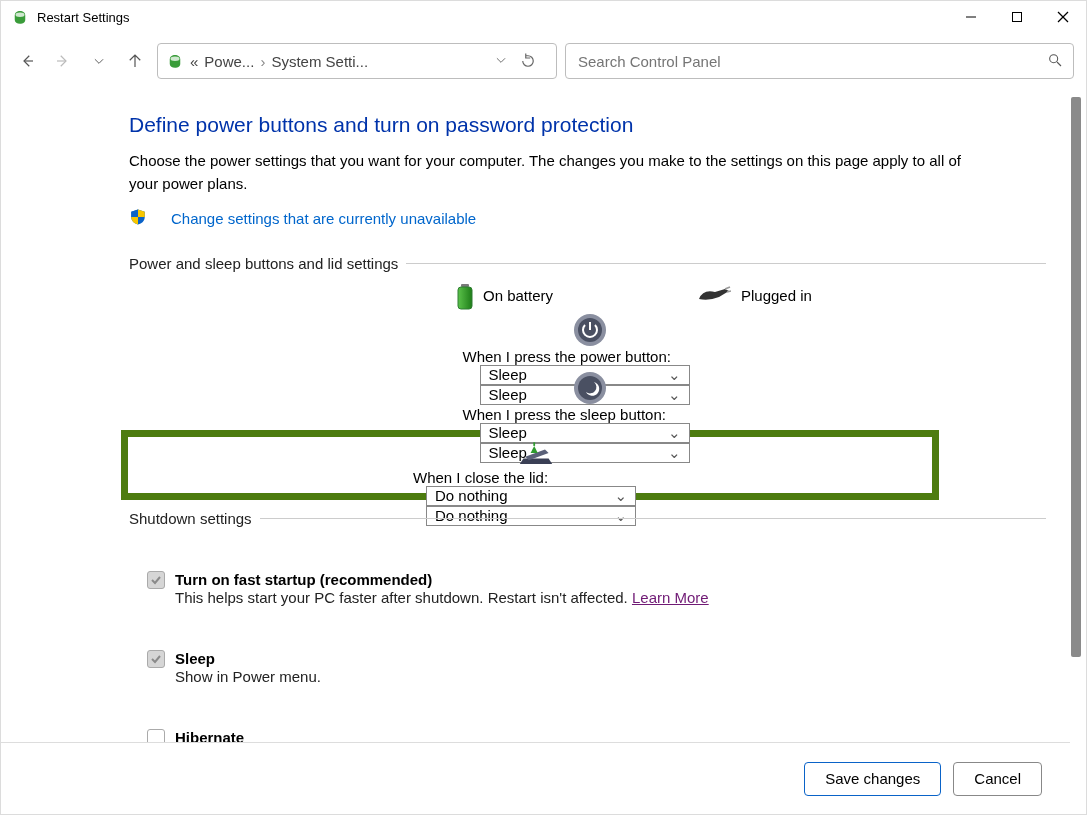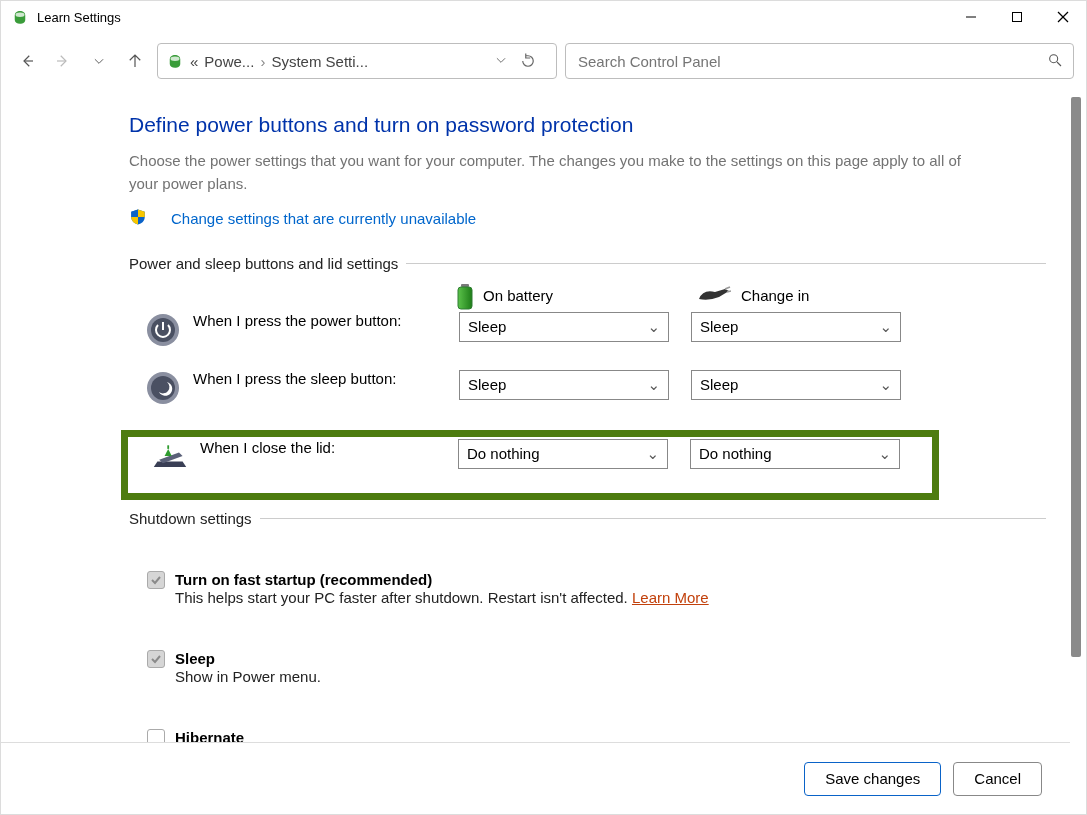--- a/index.html
+++ b/index.html
@@ -25,73 +25,73 @@
   .search-input { flex:1; border:none; outline:none; font-size:15px; color:#666; background:transparent; }
   .search-icon { color:#666; }
 
   
   .content-outer { height: 662px; overflow:hidden; position:relative; }
   .content { padding: 20px 40px 0 128px; }
   .scrollbar-track { position:absolute; right:3px; top:8px; bottom:8px; width:12px; }
   .scrollbar-thumb { background:#8a8a8a; width:10px; border-radius:2px; height:560px; }
 
   h1 { font-size: 21px; font-weight: 400; color:#0033aa; margin:4px 0 12px; }
-  .intro { font-size:15px; line-height:1.55; color:#737373; max-width:840px; margin-bottom:12px; }
+  .intro { font-size:15px; line-height:1.55; color:#000000; max-width:840px; margin-bottom:12px; }
   .shield-row { display:flex; align-items:center; gap:24px; margin-bottom:26px; }
   .shield-link { color:#0066cc; font-size:15px; }
 
   .section-header { display:flex; align-items:center; gap:8px; margin: 6px 0 10px; }
   .section-header .label { font-size:15px; color:#222; white-space:nowrap; }
   .section-header .rule { flex:1; height:1px; background:#ccc; }
 
   
   .col-headers { display:flex; margin-left:326px; gap:32px; margin-bottom:2px; }
   .col-head { display:flex; align-items:center; gap:10px; width:210px; }
   .col-head .label { font-size:15px; }
   .battery-icon { width:18px; height:28px; }
 
-  .setting-row { display:flex; align-items:flex-start; height:58px; gap:0; padding-left:16px; }
+  .setting-row { display:flex; align-items:center; height:58px; gap:0; padding-left:16px;flex-direction:column; }
   .setting-row .row-icon { width:36px; height:36px; margin-right:12px; display:flex; align-items:center; justify-content:center; }
   .setting-row .row-label { width:266px; font-size:15px; }
   .sel { width:210px; height:30px; border:1px solid #888; display:flex; align-items:center; padding:0 8px; margin-right:22px; justify-content:space-between; background:#fff; }
   .sel .caret { color:#555; }
 
   .highlight-box { border:7px solid #4d7c0f; padding:2px 0; margin: 2px 0 10px -8px; width: 818px; }
   .highlight-box .setting-row { height:52px; padding-left:24px; }
 
   
   .shutdown-list { padding-left:18px; }
   .shutdown-item { margin-bottom:12px;margin-top:44px; }
   .shutdown-head { display:flex; align-items:center; gap:10px; }
   .cb { width:18px; height:18px; border:1px solid #aaa; border-radius:3px; display:flex; align-items:center; justify-content:center; background:#f4f4f4; }
   .cb.checked { background:#d6d6d6; }
   .cb.checked svg path { stroke:#8a8a8a; }
   .cb.unchecked { background:#fff; }
   .shutdown-title { font-weight:600; font-size:15px; }
   .shutdown-desc { margin-left:28px; font-size:15px; color:#222; }
-  .link { color:#c2410c; text-decoration:underline; }
+  .link { color:#701a75; text-decoration:underline; }
 
   
   .footer { position:absolute; bottom:0; left:0; right:16px; height:72px; border-top:1px solid #ddd; display:flex; align-items:center; justify-content:flex-end; gap:12px; padding-right:28px; background:#fff;padding-left:12px; }
   .btn { height:34px; padding:0 20px; border:1px solid #888; border-radius:4px; background:#fff; font-size:15px; display:flex; align-items:center; }
   .btn-primary { border-color:#0a63c8; }
 </style>
 </head>
 <body>
 
 <div class="window">
 
   <div class="titlebar">
     <span class="app-icon">
       <svg viewBox="0 0 24 24" width="18" height="18">
           <path fill="#3a9c3a" d="M5 10 C5 6 8 4 12 4 C16 4 19 6 19 10 L19 16 C19 19 16 21 12 21 C8 21 5 19 5 16 Z"></path>
           <ellipse cx="12" cy="9" rx="6" ry="3" fill="#cfe8cf"></ellipse>
         </svg>
     </span>
-    <span class="title-text">Learn Settings</span>
+    <span class="title-text">Restart Settings</span>
     <div class="win-btns">
       <div class="win-btn">
           <svg width="12" height="12">
             <line x1="1" y1="6" x2="11" y2="6" stroke="#000" stroke-width="1"></line>
           </svg>
         </div>
       <div class="win-btn">
           <svg width="12" height="12">
             <rect x="1.5" y="1.5" width="9" height="9" fill="none" stroke="#000" stroke-width="1"></rect>
           </svg>
@@ -197,21 +197,21 @@
           <span class="label">On battery</span>
         </div>
         <div class="col-head">
           <span>
             <svg width="34" height="18" viewBox="0 0 34 18">
                 <path d="M2 14 Q6 4 18 7 L28 4 L32 6 L22 12 Q12 16 2 14 Z" fill="#333"></path>
                 <line x1="28" y1="4" x2="33" y2="2" stroke="#999" stroke-width="1.6"></line>
                 <line x1="30" y1="7" x2="34" y2="6" stroke="#999" stroke-width="1.6"></line>
               </svg>
           </span>
-          <span class="label">Change in</span>
+          <span class="label">Plugged in</span>
         </div>
       </div>
 
       <div class="setting-row">
         <span class="row-icon">
           <svg width="36" height="36" viewBox="0 0 36 36">
               <circle cx="18" cy="18" r="16" fill="#8a8fa0"></circle>
               <circle cx="18" cy="18" r="12" fill="#4a5062"></circle>
               <path d="M18 10 V18 M13 13 A7 7 0 1 0 23 13" fill="none" stroke="#fff" stroke-width="2"></path>
             </svg>

